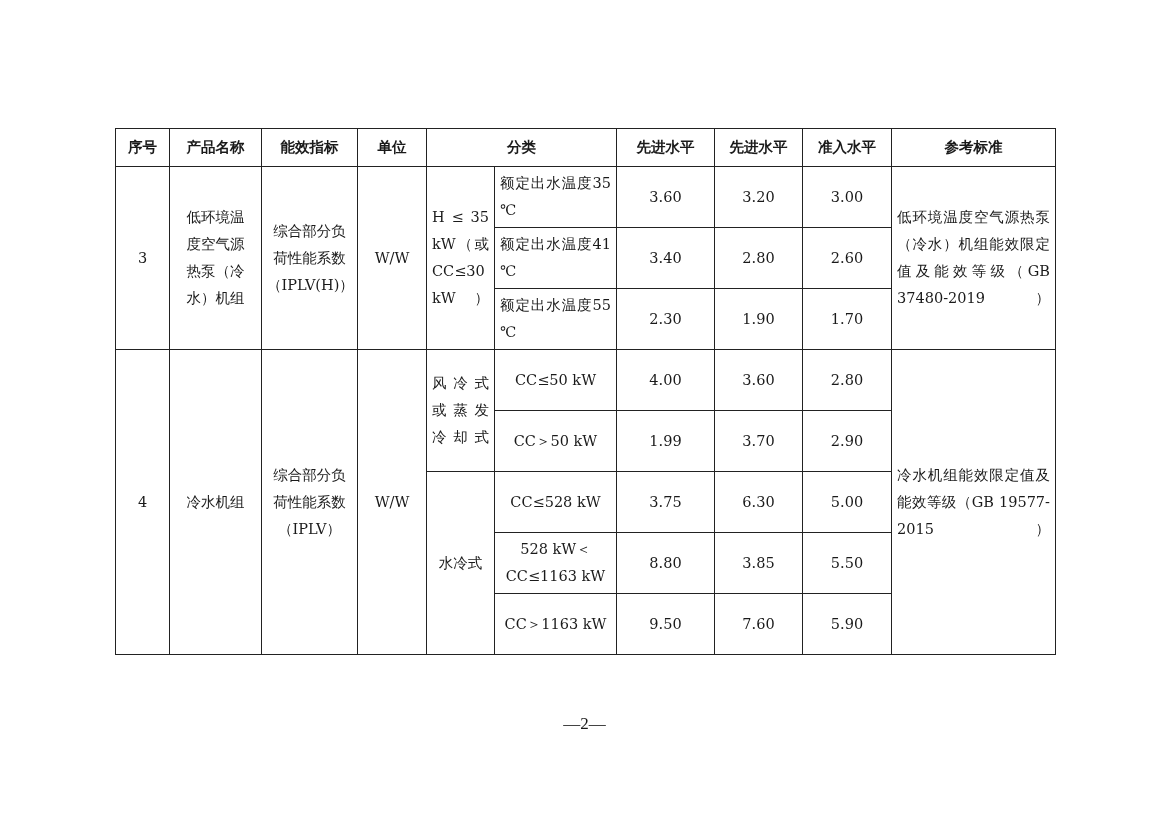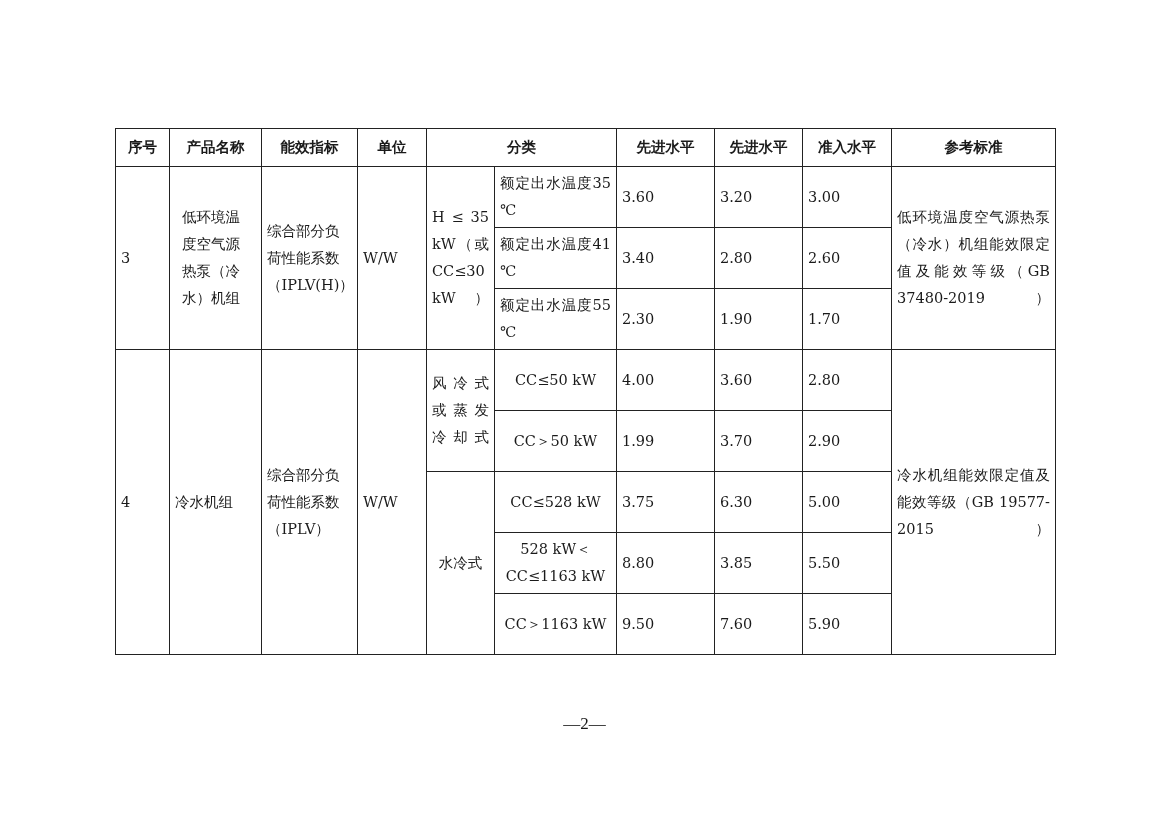--- a/index.html
+++ b/index.html
@@ -4,21 +4,21 @@
   <style>
     html, body { margin:0; padding:0; background:#ffffff; }
     body { width:1169px; height:826px; position:relative; overflow:hidden;
       font-family: "DejaVu Serif", "Liberation Serif", serif; color:#1a1a1a; }
     table.std { position:absolute; left:115px; top:128px; border-collapse:collapse;
       table-layout:fixed; width:940px; }
     table.std td, table.std th { border:1.2px solid #222; padding:0 5px; font-size:14.5px;
       line-height:27px; vertical-align:middle; font-weight:normal; }
     table.std th { font-family:"DejaVu Sans","Liberation Sans",sans-serif; font-weight:bold;
       font-size:14.5px; height:37px; text-align:center; }
-    .c { text-align:left;margin-top:8px; }
+    .c { text-align:center;margin-top:8px; }
     .j { text-align:justify; text-align-last:justify;margin-top:38px; }
     .l { text-align:center; }
     tr.r td { height:60px; }
     .pagenum { position:absolute; left:0; width:1169px; top:714px; text-align:center;
       font-size:17px; font-family:"Liberation Serif","DejaVu Serif",serif; }
   </style>
 </head>
 <body>
 
 <table class="std">

